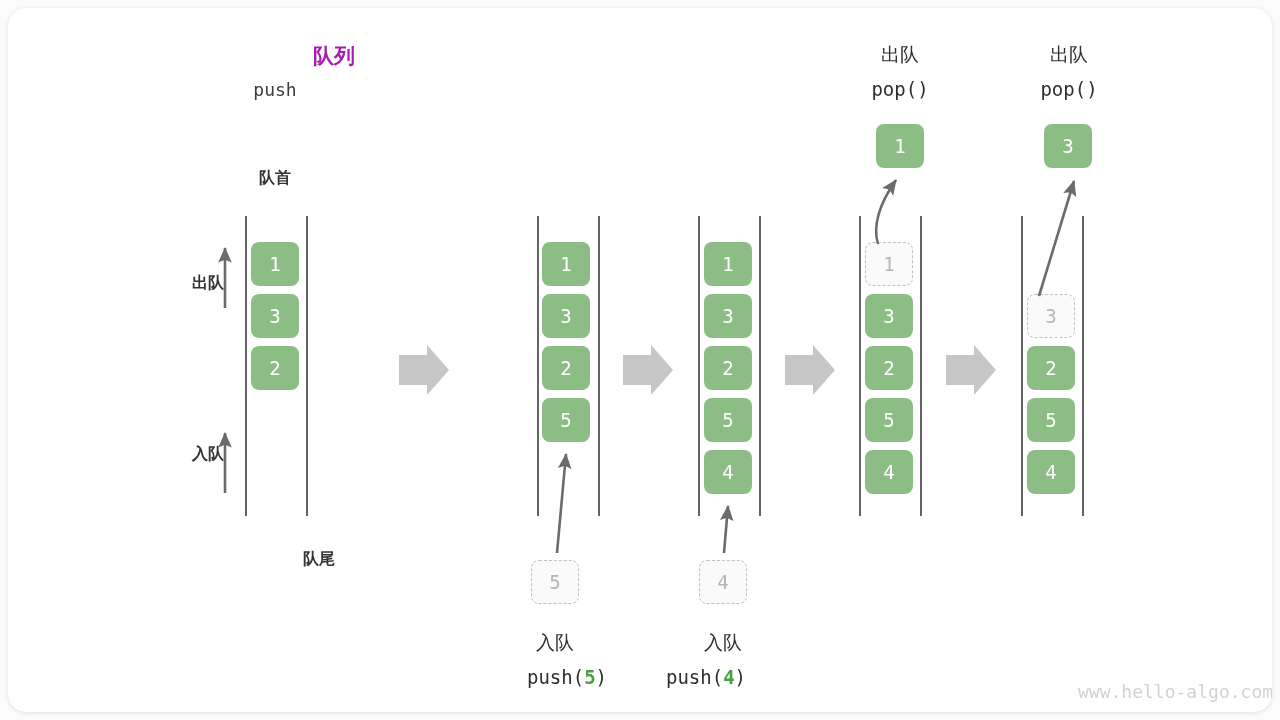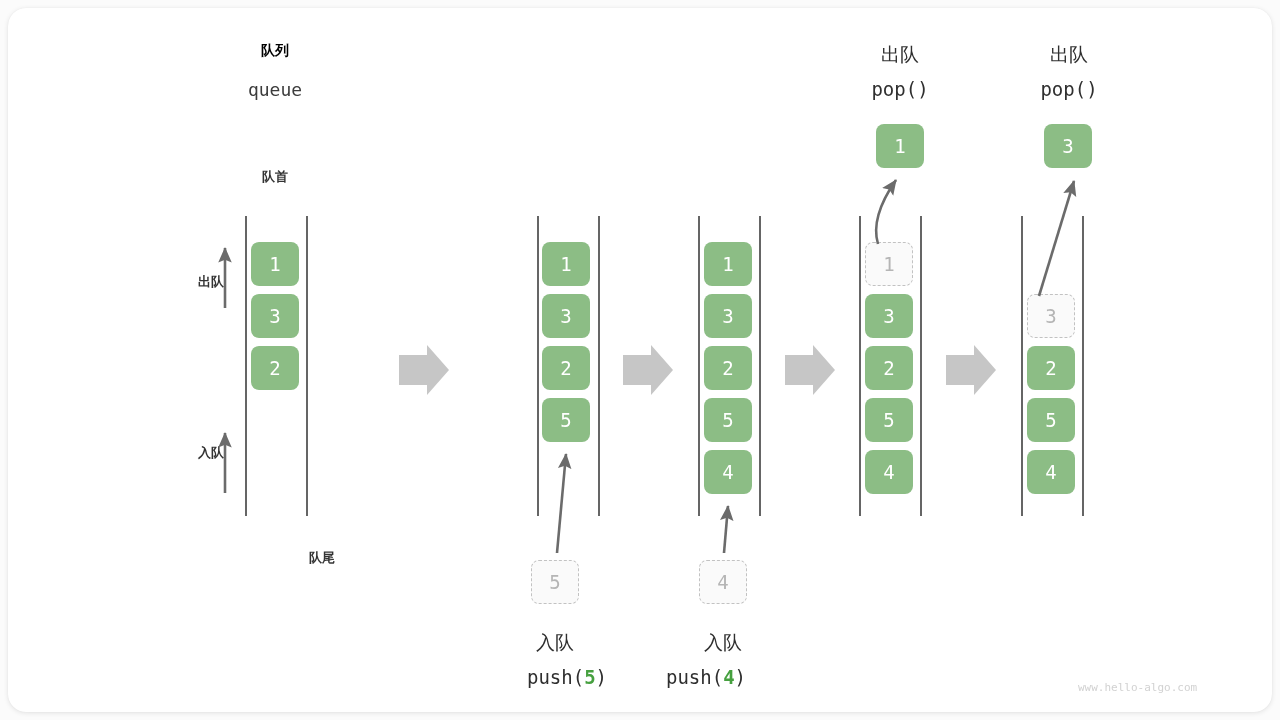--- a/index.html
+++ b/index.html
@@ -29,36 +29,36 @@
     left: 0; top: 0;
     width: 1280px;
     height: 720px;
   }
   .abs { position: absolute; }
 
   
   .title-cn {
     font-family: "Liberation Sans", "DejaVu Sans", sans-serif;
     font-weight: bold;
-    font-size: 14px;
-    color: #000000;
-    text-align: center;
+    font-size: 21px;
+    color: #a21caf;
+    text-align: right;
     white-space: nowrap;
   }
   .title-mono {
     font-family: "DejaVu Sans Mono", "Liberation Mono", monospace;
     font-size: 18px;
     color: #3c3c3c;
     text-align: center;
     white-space: nowrap;
   }
   .lbl-cn {
     font-family: "Liberation Sans", "DejaVu Sans", sans-serif;
     font-weight: bold;
-    font-size: 13px;
+    font-size: 16px;
     color: #333333;
     text-align: center;
     white-space: nowrap;
   }
   .op-cn {
     font-family: "Liberation Sans", "DejaVu Sans", sans-serif;
     font-size: 19px;
     color: #2f2f2f;
     text-align: center;
     white-space: nowrap;
@@ -66,21 +66,21 @@
   .op-mono {
     font-family: "DejaVu Sans Mono", "Liberation Mono", monospace;
     font-size: 19px;
     color: #2f2f2f;
     text-align: center;
     white-space: nowrap;
   }
   .op-mono .num { color: #46a03f; font-weight: bold; }
   .watermark {
     font-family: "DejaVu Sans Mono", "Liberation Mono", monospace;
-    font-size: 11px;
+    font-size: 18px;
     color: #d2d2d2;
     white-space: nowrap;
   }
 
   
   .rail {
     position: absolute;
     width: 1.5px;
     background: #4a4a4a;
     opacity: 0.85;
@@ -115,21 +115,21 @@
     pointer-events: none;
   }
 </style>
 </head>
 <body>
 
 <div class="card">
   <div class="stage">
 
     <div class="abs title-cn" style="left:187px; top:34px; width:160px;">队列</div>
-    <div class="abs title-mono" style="left:187px; top:71px; width:160px;">queue</div>
+    <div class="abs title-mono" style="left:187px; top:71px; width:160px;">push</div>
 
     <div class="abs lbl-cn" style="left:207px; top:160px; width:120px;">队首</div>
     <div class="abs lbl-cn" style="left:207px; top:541px; width:120px;text-align:right;">队尾</div>
 
     <div class="abs lbl-cn" style="left:134px; top:265px; width:82px; text-align:right;">出队</div>
     <div class="abs lbl-cn" style="left:134px; top:436px; width:82px; text-align:right;">入队</div>
 
     <div class="abs op-cn" style="left:822px; top:34px; width:140px;">出队</div>
     <div class="abs op-mono" style="left:822px; top:70px; width:140px;">pop()</div>
 

